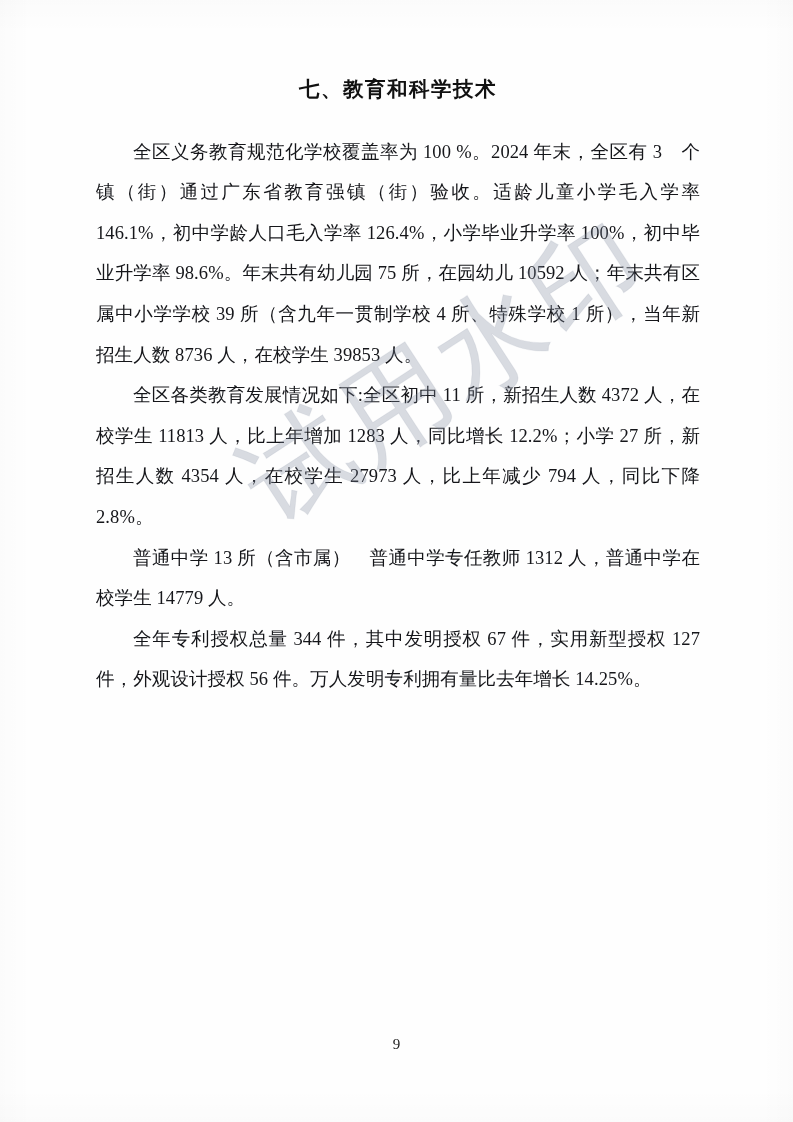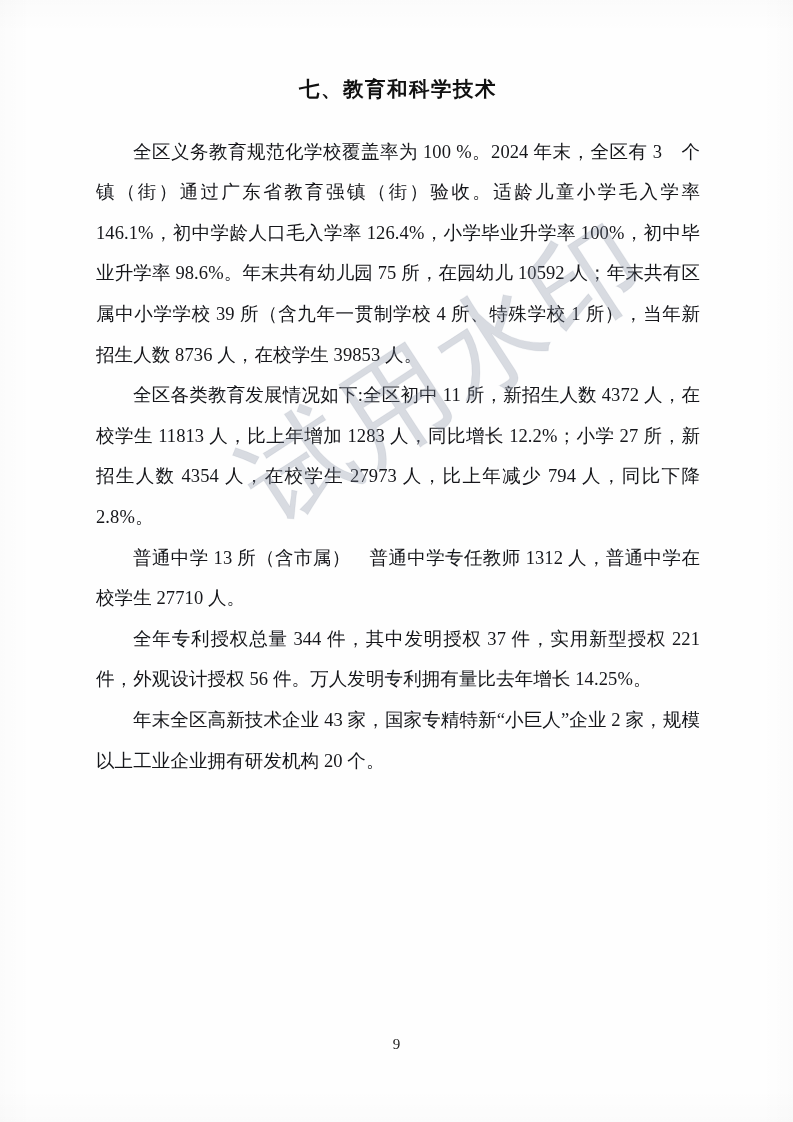--- a/index.html
+++ b/index.html
@@ -114,25 +114,24 @@
     <div class="spacer-1"></div>
 
     <h1 class="section-heading">七、教育和科学技术</h1>
 
     <div class="spacer-2"></div>
 
     <p class="body-text indent">全区义务教育规范化学校覆盖率为 100  %。2024 年末，全区有 3　个镇（街）通过广东省教育强镇（街）验收。适龄儿童小学毛入学率 146.1%，初中学龄人口毛入学率 126.4%，小学毕业升学率 100%，初中毕业升学率 98.6%。年末共有幼儿园 75 所，在园幼儿 10592 人；年末共有区属中小学学校 39 所（含九年一贯制学校 4 所、特殊学校 1 所），当年新招生人数 8736 人，在校学生 39853 人。</p>
 
     <p class="body-text indent">全区各类教育发展情况如下:全区初中 11 所，新招生人数 4372 人，在校学生 11813 人，比上年增加 1283 人，同比增长 12.2%；小学 27 所，新招生人数 4354 人，在校学生 27973 人，比上年减少 794 人，同比下降 2.8%。</p>
 
-    <p class="body-text indent">普通中学 13 所（含市属）　普通中学专任教师 1312 人，普通中学在校学生 27710 人。</p>
+    <p class="body-text indent">普通中学 13 所（含市属）　普通中学专任教师 1312 人，普通中学在校学生 14779 人。</p>
 
-    <p class="body-text indent">全年专利授权总量 344 件，其中发明授权 37 件，实用新型授权 221 件，外观设计授权 56 件。万人发明专利拥有量比去年增长 14.25%。</p>
+    <p class="body-text indent">全年专利授权总量 344 件，其中发明授权 67 件，实用新型授权 127 件，外观设计授权 56 件。万人发明专利拥有量比去年增长 14.25%。</p>
 
-    <p class="body-text indent">年末全区高新技术企业 43 家，国家专精特新“小巨人”企业 2 家，规模以上工业企业拥有研发机构 20 个。</p>
 
     <div class="spacer-heading-top"></div>
 
 
     <div class="spacer-heading-bottom"></div>
 
 
   </div>
 
   <div id="watermark">

